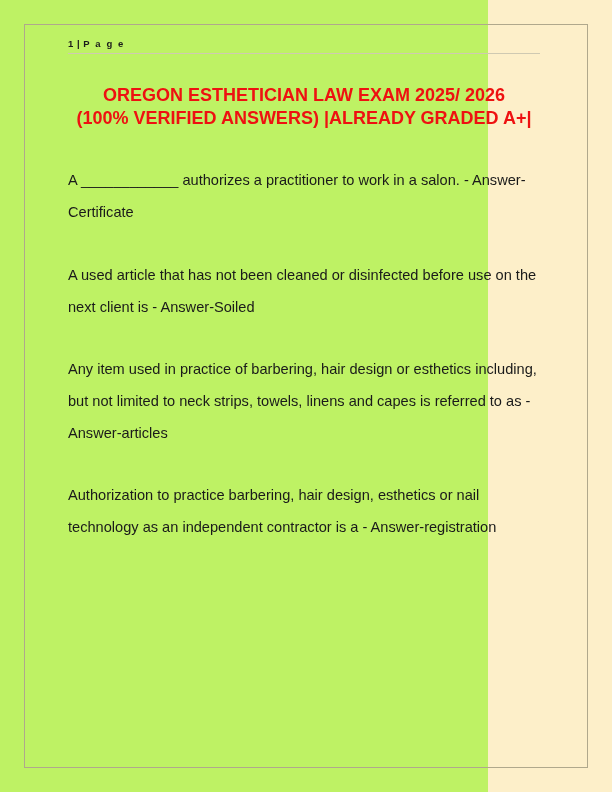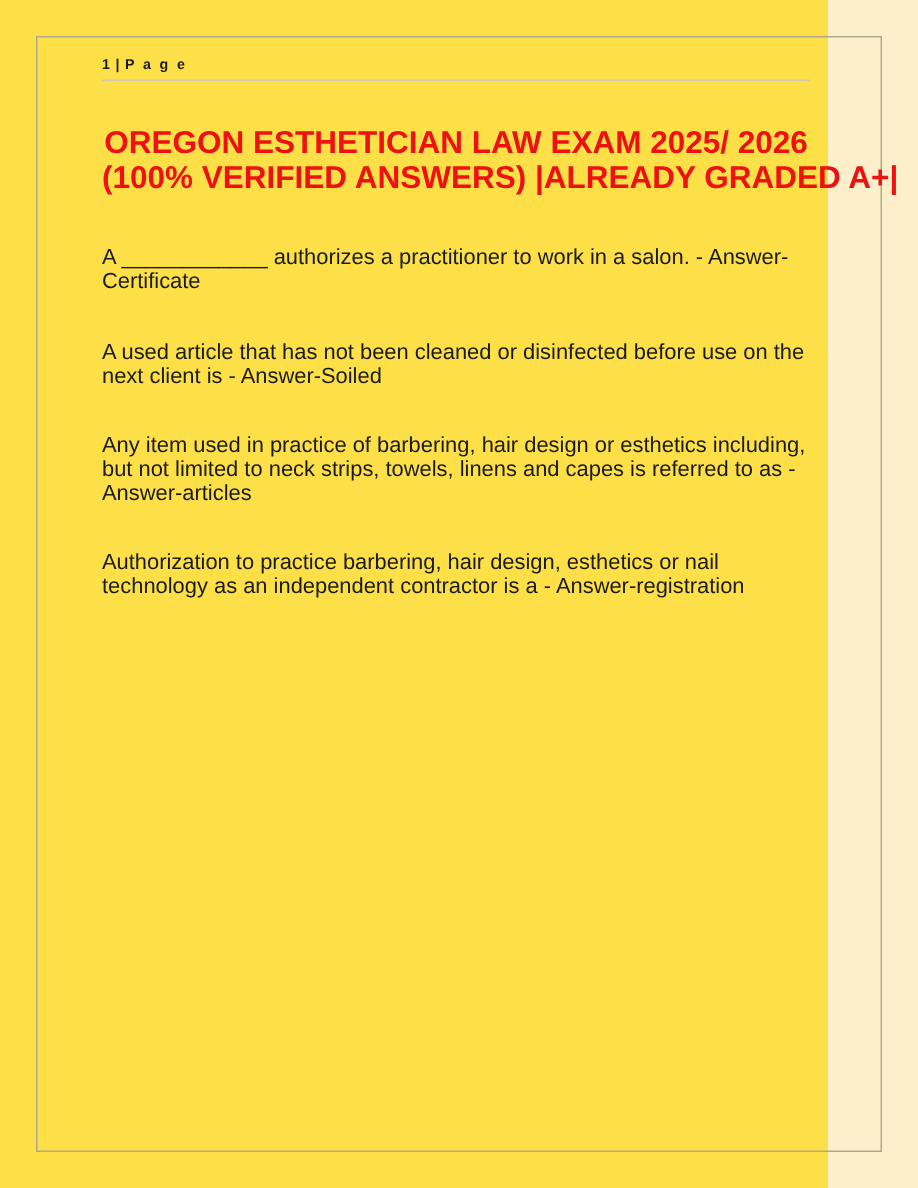--- a/index.html
+++ b/index.html
@@ -9,23 +9,23 @@
   body {
     width: 612px;
     height: 792px;
     background: #fdefc9;
     font-family: "Liberation Sans", sans-serif;
     overflow: hidden;
   }
   .page {
     position: relative;
     box-sizing: border-box;
-    width: 552px;
+    width: 488px;
     height: 792px;
-    background: #fde047;
+    background: #bef264;
     padding: 0;
   }
   .page-border {
     position: absolute;
     left: 24px;
     top: 24px;
     width: 564px;
     height: 744px;
     border: 1px solid #b0a88c;
     box-sizing: border-box;
@@ -56,36 +56,36 @@
     font-weight: bold;
   }
   .page-num .word {
     letter-spacing: 1.6px;
     font-weight: bold;
   }
   .title {
     margin-top: 30px;
     color: #ee1111;
     font-weight: bold;
-    font-size: 21px;
+    font-size: 18px;
     line-height: 23px;
     text-align: center;
     width: 472px;
   }
   .title div {
     white-space: nowrap;
   }
   .qa-block {
     margin-top: 34px;
     width: 472px;
   }
   .qa {
     color: #1a1a1a;
     font-size: 14.6px;
-    line-height: 16px;
+    line-height: 32px;
     margin-bottom: 30px;
   }
   .qa:first-child {
     margin-bottom: 31px;
   }
 </style>
 </head>
 <body>
 
 <div class="page">

